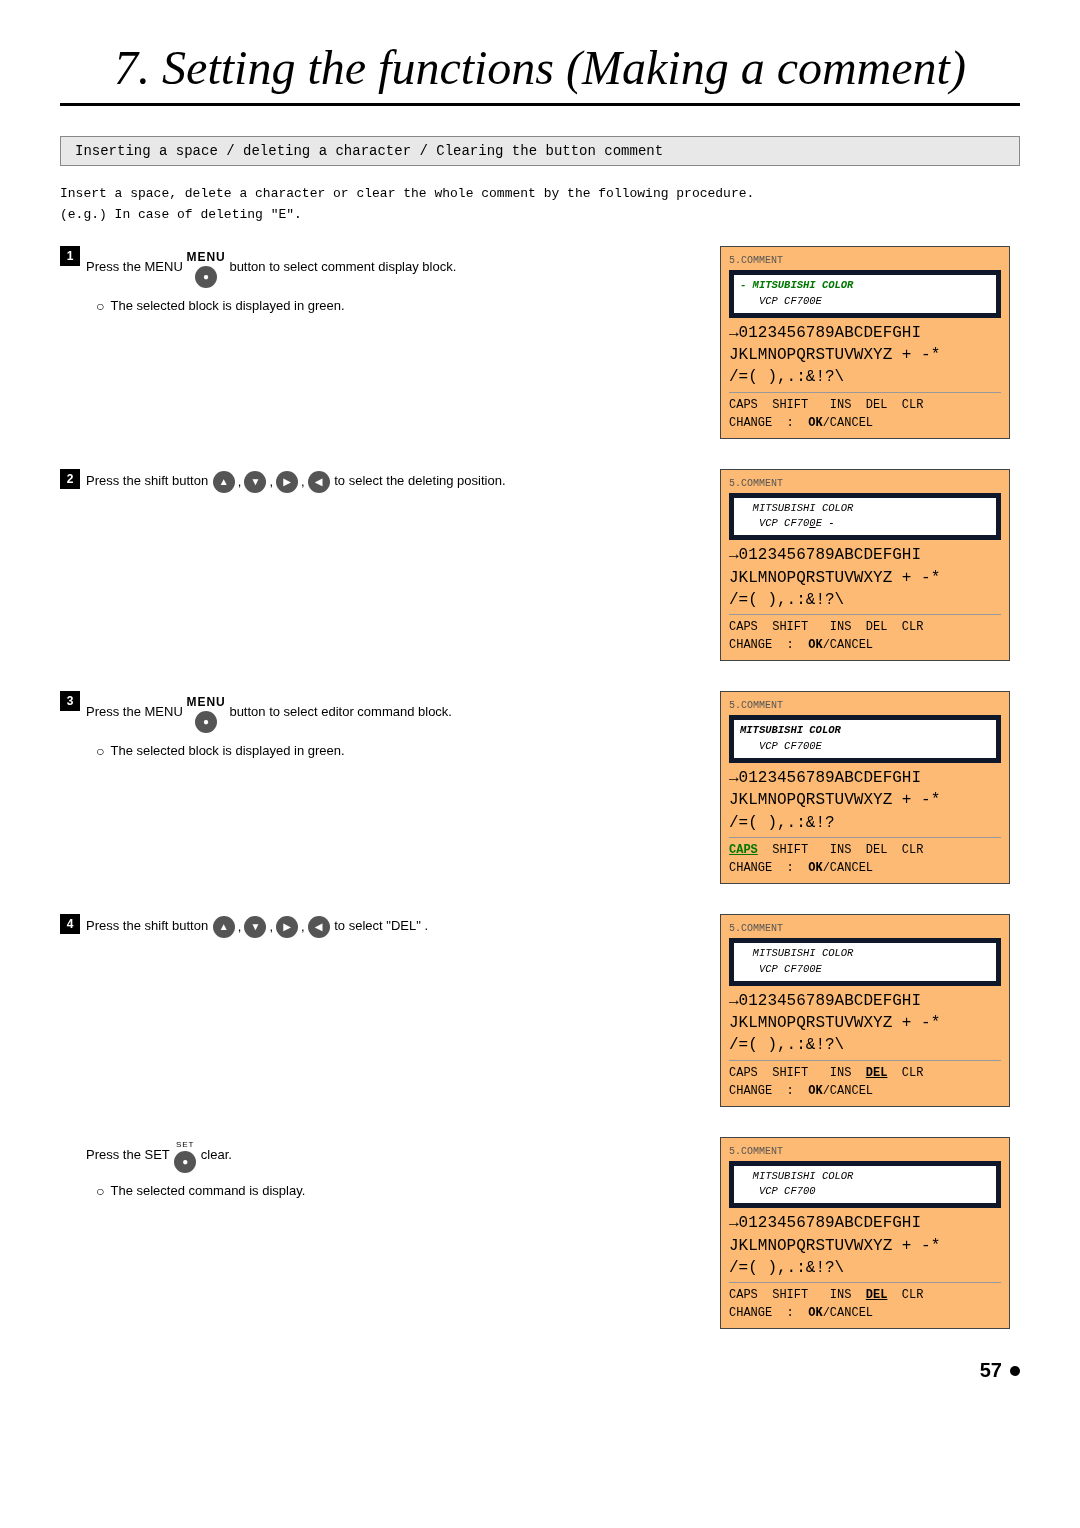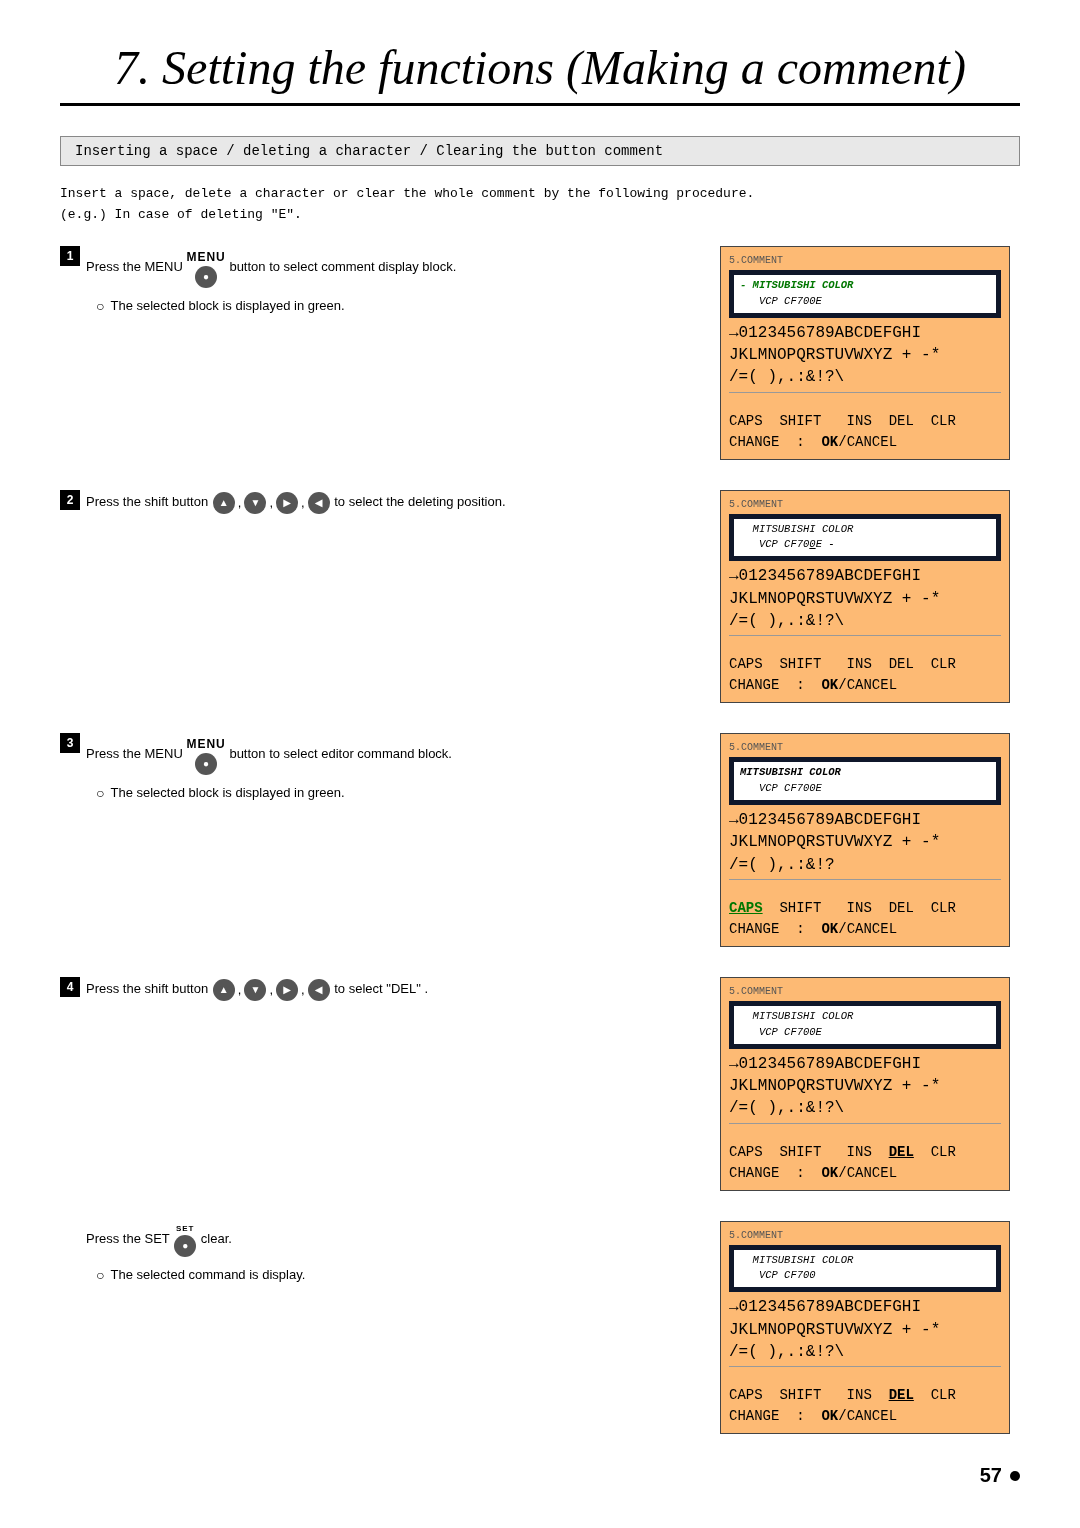--- a/index.html
+++ b/index.html
@@ -141,24 +141,24 @@
       color: #007700;
       font-weight: bold;
     }
 
     .screen-panel .s-chars {
       font-size: 16px;
       line-height: 1.4;
     }
 
     .screen-panel .s-controls {
-      font-size: 14px;
+      font-size: 12px;
       margin-top: 3px;
       border-top: 1px solid #999;
-      padding-top: 18px;
+      padding-top: 3px;
     }
 
     .screen-panel .s-controls .s-ok {
       font-weight: bold;
       margin-top: 38px;
     }
 
     .arrow-buttons {
       display: inline-flex;
       align-items: center;
@@ -188,21 +188,21 @@
     .menu-label {
       font-size: 12px;
       font-weight: bold;
       letter-spacing: 1px;
       display: block;
       text-align: right;
     }
 
     .set-label {
       font-size: 8px;
-      font-weight: bold;
+      font-weight: normal;
       letter-spacing: 1px;
       display: block;
       text-align: center;
     }
 
     .inline-btn-wrapper {
       display: inline-flex;
       flex-direction: column;
       align-items: center;
       vertical-align: middle;

